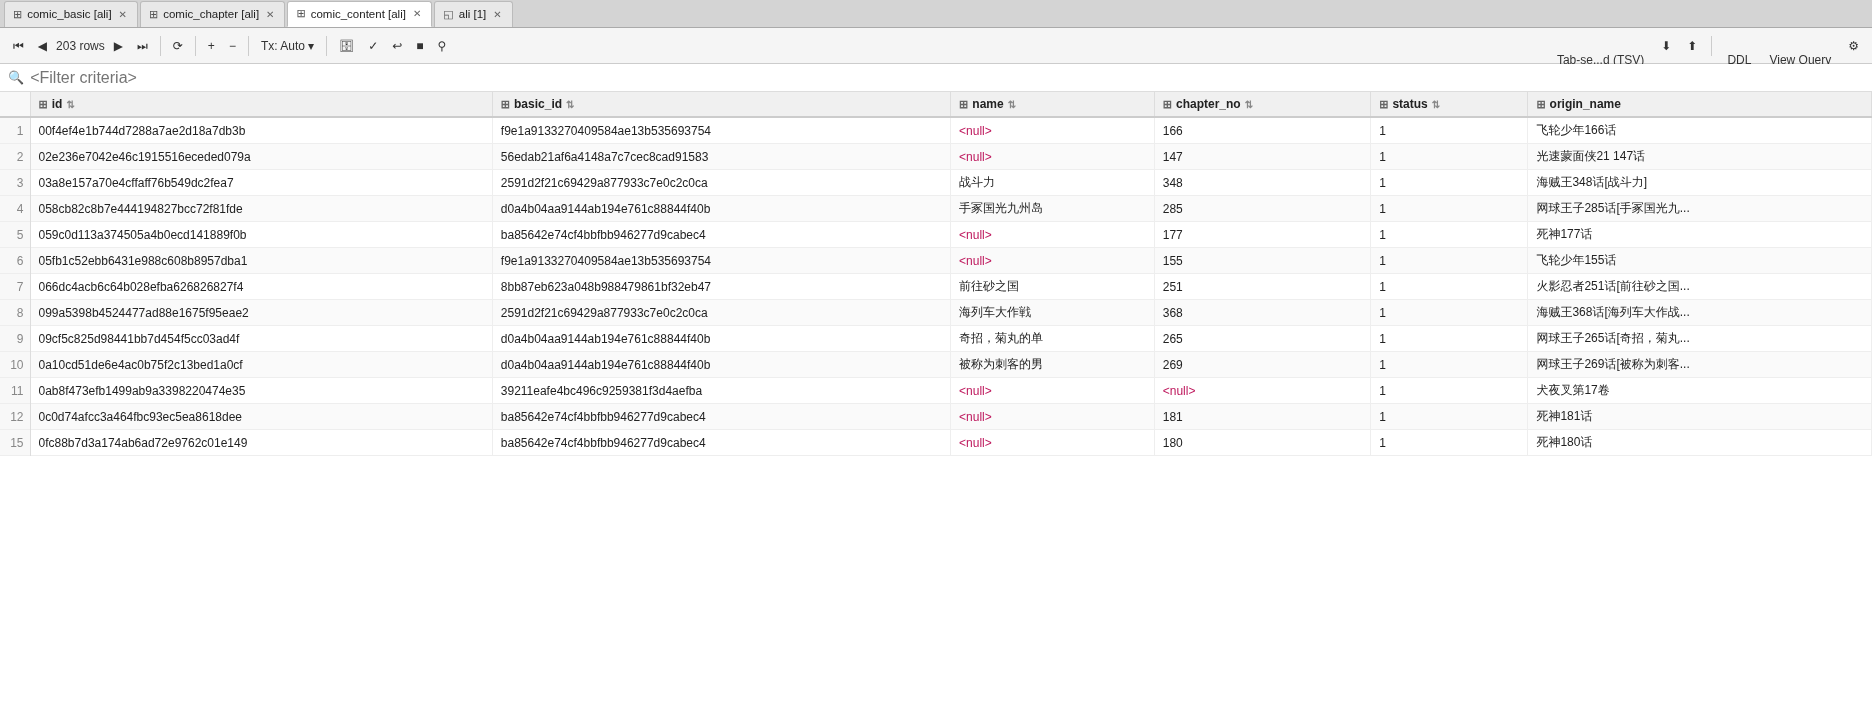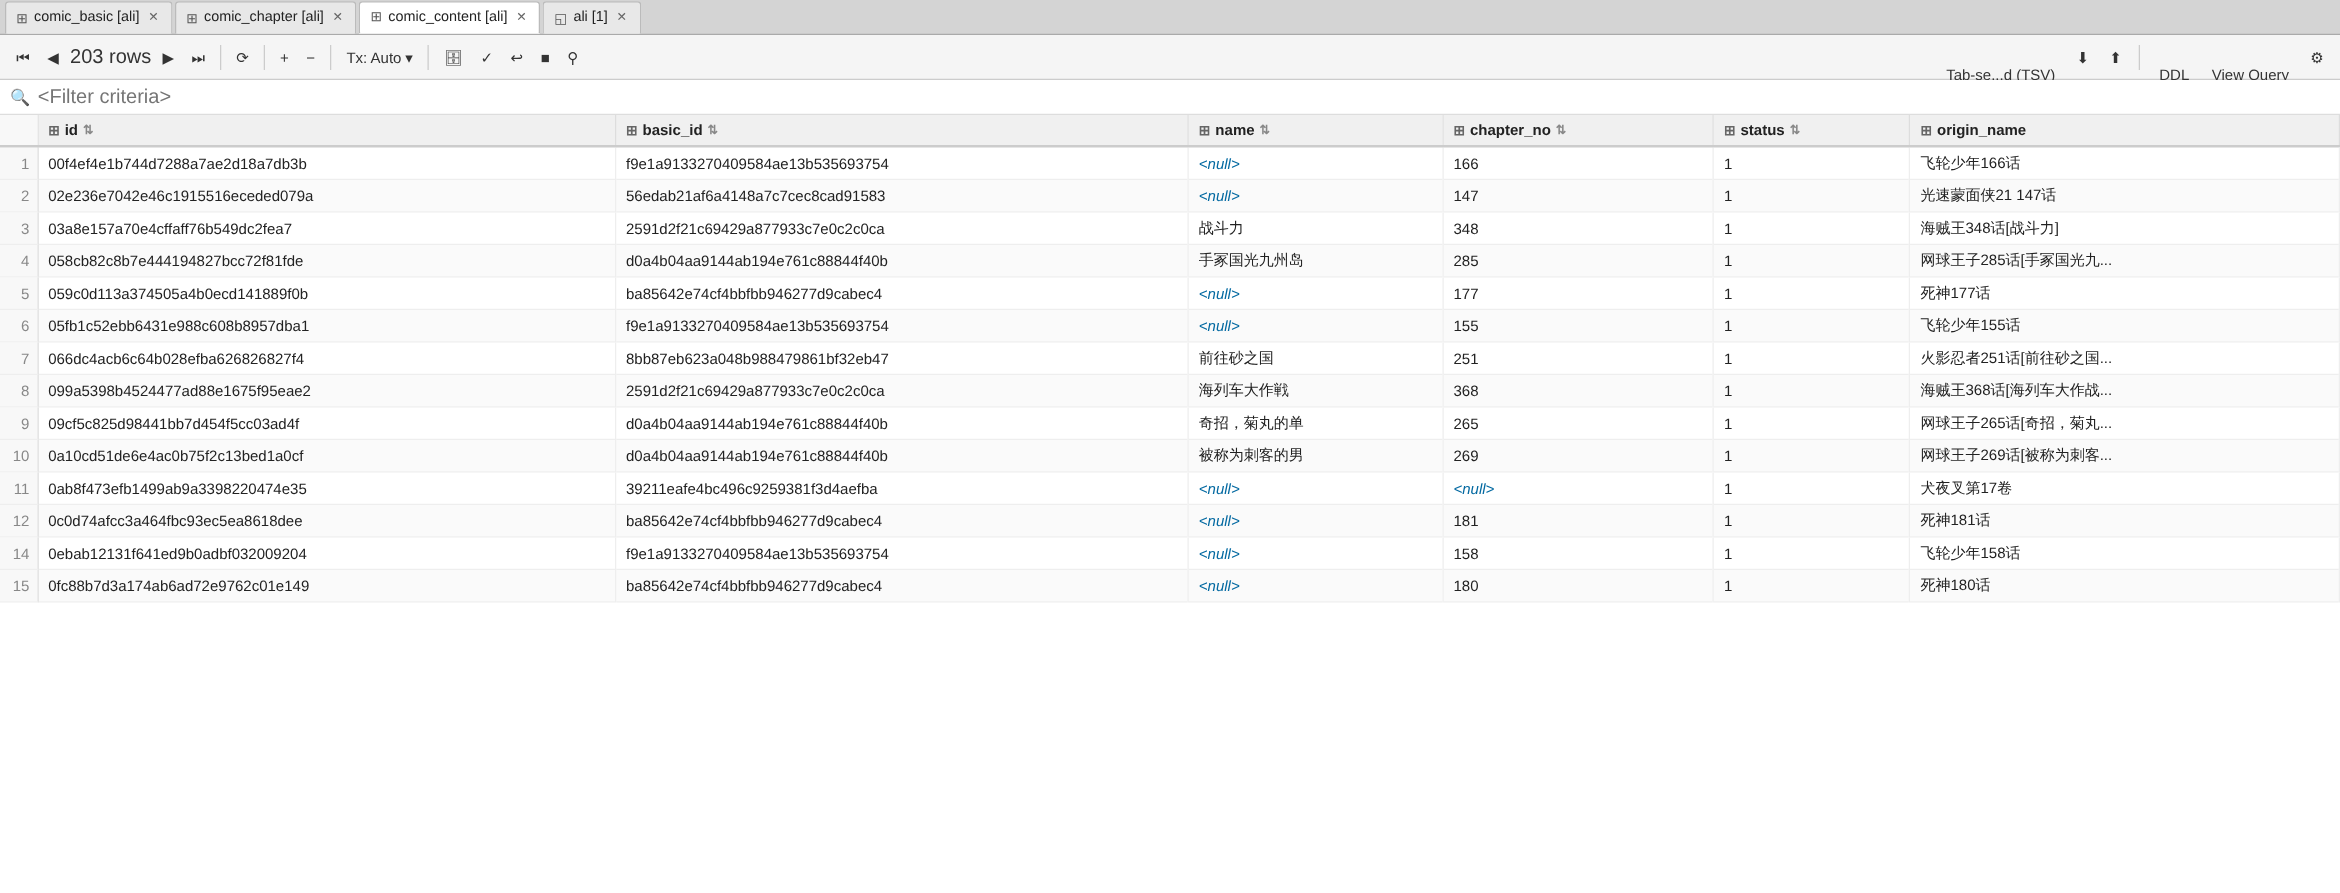--- a/index.html
+++ b/index.html
@@ -54,21 +54,21 @@
       background: none;
       border: none;
       cursor: pointer;
       padding: 3px 5px;
       border-radius: 3px;
       font-size: 12px;
       color: #333;
       gap: 3px;
     }
     .toolbar-sep { width: 1px; height: 20px; background: #ccc; margin: 0 3px; }
-    .toolbar-label { font-size: 16px; color: #333; }
+    .toolbar-label { font-size: 12px; color: #333; }
     .toolbar-spacer { flex: 1; }
     .toolbar-right { display: flex; align-items: center; gap: 6px; }
     .toolbar-text-btn {
       background: none;
       border: none;
       cursor: pointer;
       font-size: 12px;
       color: #333;
       padding: 3px 6px;
       border-radius: 3px;
@@ -124,21 +124,21 @@
       display: flex;
       align-items: center;
       gap: 4px;
     }
     thead th .sort-icon { color: #888; font-size: 10px; }
     thead th .col-type-icon { font-size: 11px; color: #666; }
     .row-num-col { width: 30px; text-align: right; color: #888; background: #f8f8f8; border-right: 1px solid #ddd; padding: 4px 6px; }
     tbody tr { border-bottom: 1px solid #eee; }
     tbody tr:nth-child(even) { background: #fafafa; }
     tbody td { padding: 4px 8px; border-right: 1px solid #eee; white-space: nowrap; max-width: 300px; overflow: hidden; text-overflow: ellipsis; }
-    td.null-val { color: #0369a1; font-style: italic; }
+    td.null-val { color: #be185d; }
     .main-layout { display: flex; flex-direction: column; height: 100vh; }
   </style>
 </head>
 <body>
 
 <div class="main-layout">
 
   <div class="tab-bar">
     <div class="tab">
       <span class="tab-icon">⊞</span>
@@ -354,29 +354,20 @@
           <tr>
             <td class="row-num-col">12</td>
             <td>0c0d74afcc3a464fbc93ec5ea8618dee</td>
             <td>ba85642e74cf4bbfbb946277d9cabec4</td>
             <td class="null-val">&lt;null&gt;</td>
             <td>181</td>
             <td>1</td>
             <td>死神181话</td>
           </tr>
           <tr>
-            <td class="row-num-col">14</td>
-            <td>0ebab12131f641ed9b0adbf032009204</td>
-            <td>f9e1a9133270409584ae13b535693754</td>
-            <td class="null-val">&lt;null&gt;</td>
-            <td>158</td>
-            <td>1</td>
-            <td>飞轮少年158话</td>
-          </tr>
-          <tr>
             <td class="row-num-col">15</td>
             <td>0fc88b7d3a174ab6ad72e9762c01e149</td>
             <td>ba85642e74cf4bbfbb946277d9cabec4</td>
             <td class="null-val">&lt;null&gt;</td>
             <td>180</td>
             <td>1</td>
             <td>死神180话</td>
           </tr>
         </tbody>
     </table>

